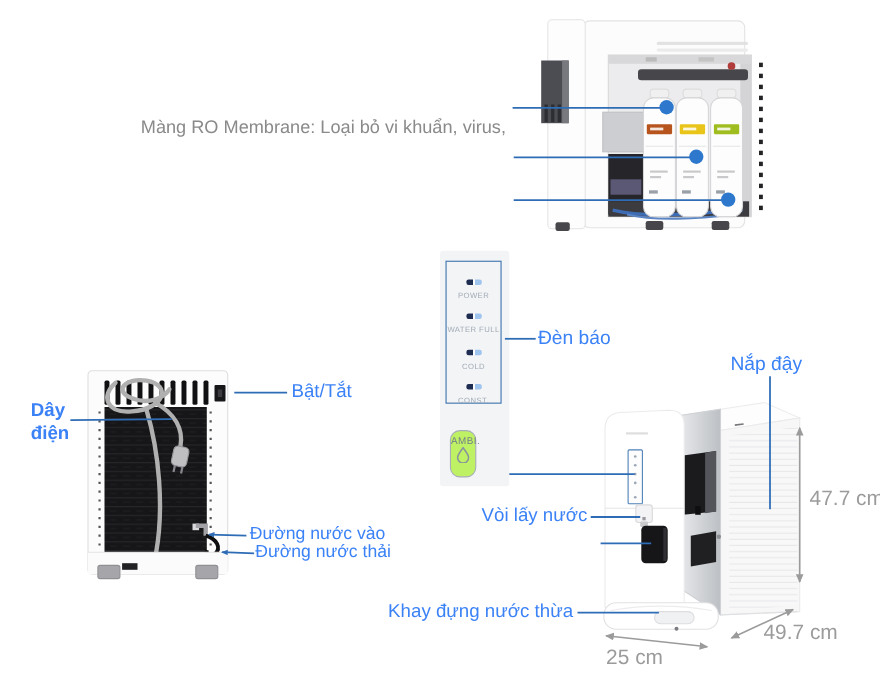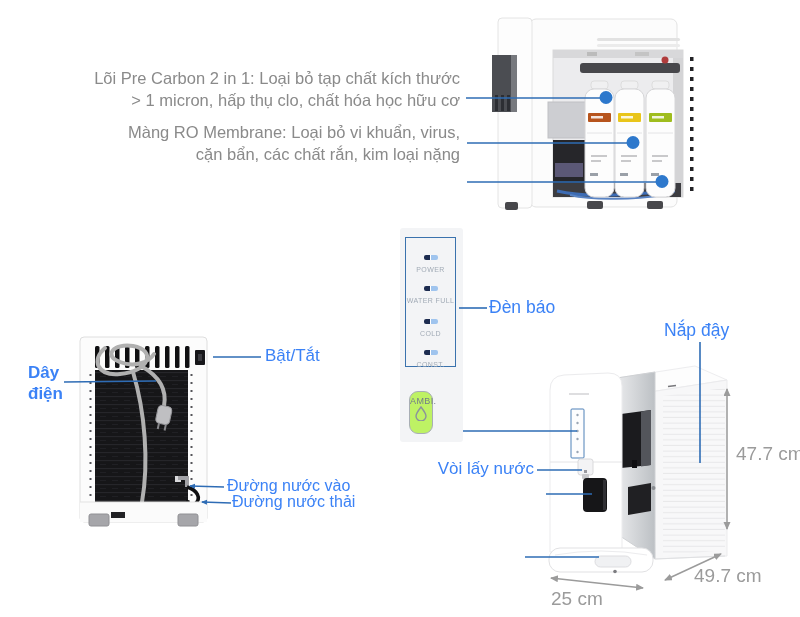--- a/index.html
+++ b/index.html
@@ -277,32 +277,28 @@
       <circle cx="633" cy="142.5" r="6.5"></circle>
       <circle cx="662" cy="181.5" r="6.5"></circle>
     </g>
     <g stroke="#9b9b9b" stroke-width="1.5">
       <line x1="727" y1="389" x2="727" y2="529" marker-start="url(#ag)" marker-end="url(#ag2)"></line>
       <line x1="551" y1="578" x2="643" y2="588" marker-start="url(#ag)" marker-end="url(#ag2)"></line>
       <line x1="665" y1="580" x2="721" y2="554" marker-start="url(#ag)" marker-end="url(#ag2)"></line>
     </g>
   </svg>
 
-  <div class="annot" style="top:67px">
-    <div>Lõi Pre Carbon 2 in 1: Loại bỏ tạp chất kích thước</div>
-    <div>&gt; 1 micron, hấp thụ clo, chất hóa học hữu cơ</div>
-  </div>
-  <div class="annot" style="top:121px">
+  <div class="annot" style="top:105px">
     <div>Màng RO Membrane: Loại bỏ vi khuẩn, virus,</div>
-    <div>cặn bẩn, các chất rắn, kim loại nặng</div>
   </div>
 
   <div class="lbl" style="left:489px;top:297px;font-size:17.5px">Đèn báo</div>
   <div class="lbl" style="left:664px;top:320px;font-size:17.5px">Nắp đậy</div>
   <div class="lbl" style="right:266px;top:459px">Vòi lấy nước</div>
+  <div class="lbl" style="right:279px;top:546px">Khay đựng nước thừa</div>
   <div class="lbl" style="left:265px;top:346px">Bật/Tắt</div>
   <div class="lbl wrap" style="left:28px;top:362px;width:50px">Dây điện</div>
   <div class="lbl" style="left:227px;top:477px;font-size:16px">Đường nước vào</div>
   <div class="lbl" style="left:232px;top:493px;font-size:16px">Đường nước thải</div>
 
   <div class="dim" style="left:736px;top:443px">47.7 cm</div>
   <div class="dim" style="left:694px;top:565px">49.7 cm</div>
   <div class="dim" style="left:551px;top:588px">25 cm</div>
 
 </div>

